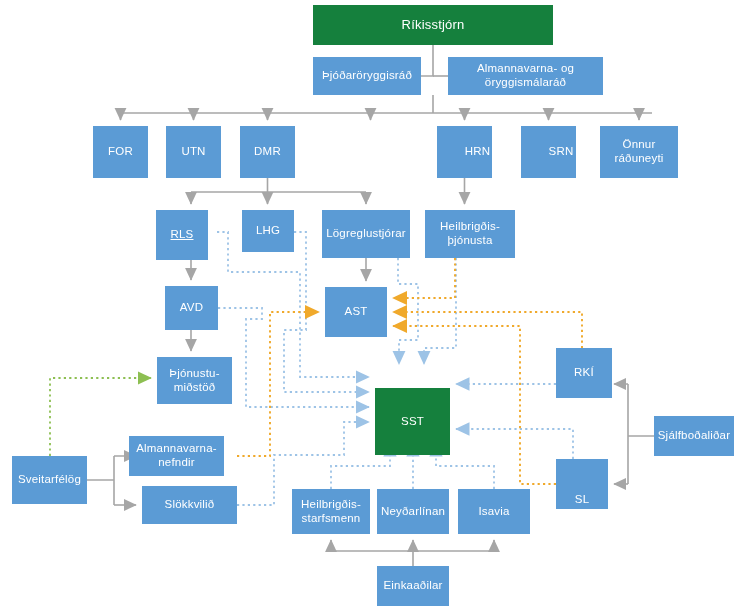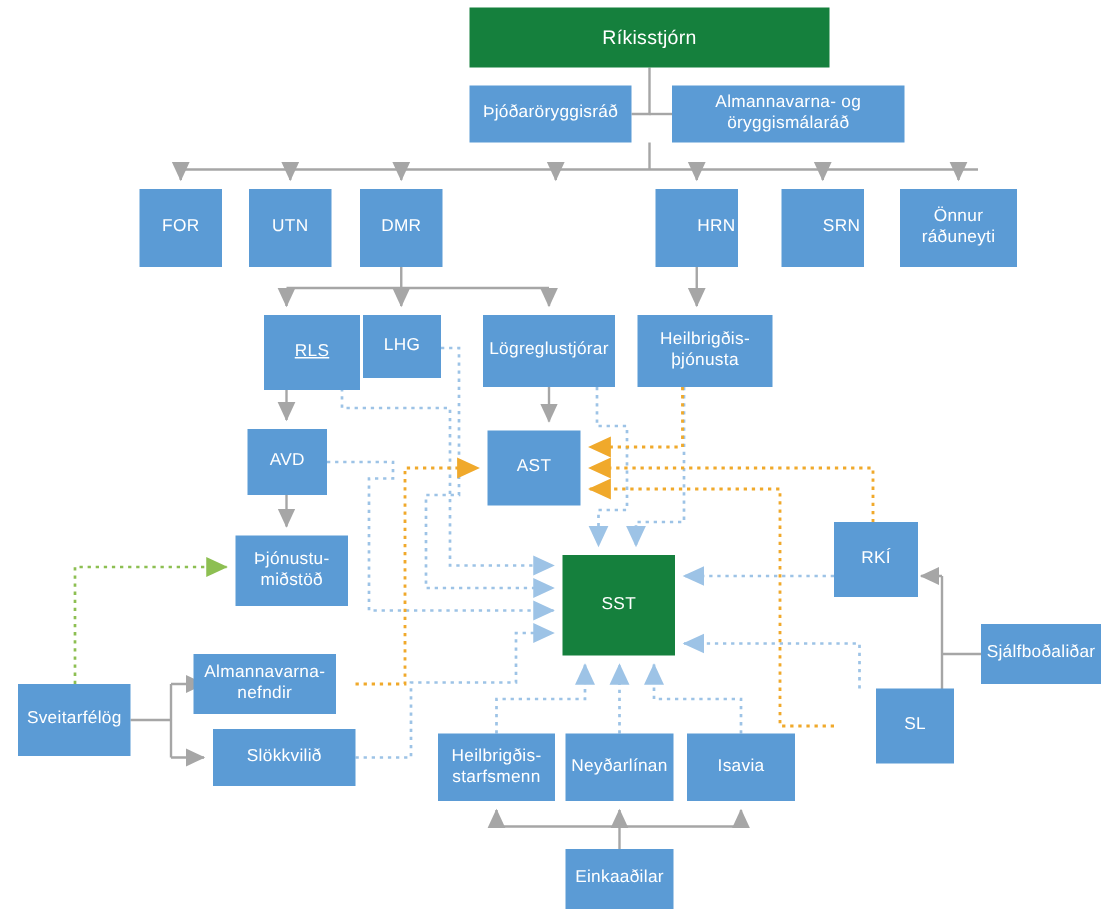--- a/index.html
+++ b/index.html
@@ -118,21 +118,21 @@
   <div class="node" style="left:437px;top:126px;width:55px;height:52px;padding-left:29px;">
       <span class="t">HRN</span>
     </div>
   <div class="node" style="left:521px;top:126px;width:55px;height:52px;padding-left:28px;">
       <span class="t">SRN</span>
     </div>
   <div class="node" style="left:600px;top:126px;width:78px;height:52px;">
       <span><span>Önnur</span><br><span>ráðuneyti</span></span>
     </div>
 
-  <div class="node" style="left:176px;top:210px;width:64px;height:50px;text-decoration:underline;">
+  <div class="node" style="left:156px;top:210px;width:52px;height:50px;text-decoration:underline;">
       <span class="t">RLS</span>
     </div>
   <div class="node" style="left:242px;top:210px;width:52px;height:42px;">
       <span class="t">LHG</span>
     </div>
   <div class="node" style="left:322px;top:210px;width:88px;height:48px;">
       <span class="t">Lögreglustjórar</span>
     </div>
   <div class="node" style="left:425px;top:210px;width:90px;height:48px;">
       <span><span>Heilbrigðis-</span><br><span>þjónusta</span></span>
@@ -142,41 +142,41 @@
       <span class="t">AVD</span>
     </div>
   <div class="node" style="left:325px;top:287px;width:62px;height:50px;">
       <span class="t">AST</span>
     </div>
 
   <div class="node" style="left:157px;top:357px;width:75px;height:47px;">
       <span><span>Þjónustu-</span><br><span>miðstöð</span></span>
     </div>
 
-  <div class="node dark" style="left:375px;top:370px;width:75px;height:67px;">
+  <div class="node dark" style="left:375px;top:388px;width:75px;height:67px;">
       <span class="t">SST</span>
     </div>
 
   <div class="node" style="left:556px;top:348px;width:56px;height:50px;">
       <span class="t">RKÍ</span>
     </div>
   <div class="node" style="left:654px;top:416px;width:80px;height:40px;">
       <span class="t">Sjálfboðaliðar</span>
     </div>
 
   <div class="node" style="left:12px;top:456px;width:75px;height:48px;">
       <span class="t">Sveitarfélög</span>
     </div>
   <div class="node" style="left:129px;top:436px;width:95px;height:40px;">
       <span><span>Almannavarna-</span><br><span>nefndir</span></span>
     </div>
   <div class="node" style="left:142px;top:486px;width:95px;height:38px;">
       <span class="t">Slökkvilið</span>
     </div>
-  <div class="node" style="left:584px;top:459px;width:52px;height:50px;">
+  <div class="node" style="left:556px;top:459px;width:52px;height:50px;align-items:flex-end;">
       <span class="t">SL</span>
     </div>
 
   <div class="node" style="left:292px;top:489px;width:78px;height:45px;">
       <span><span>Heilbrigðis-</span><br><span>starfsmenn</span></span>
     </div>
   <div class="node" style="left:377px;top:489px;width:72px;height:45px;">
       <span class="t">Neyðarlínan</span>
     </div>
   <div class="node" style="left:458px;top:489px;width:72px;height:45px;">

